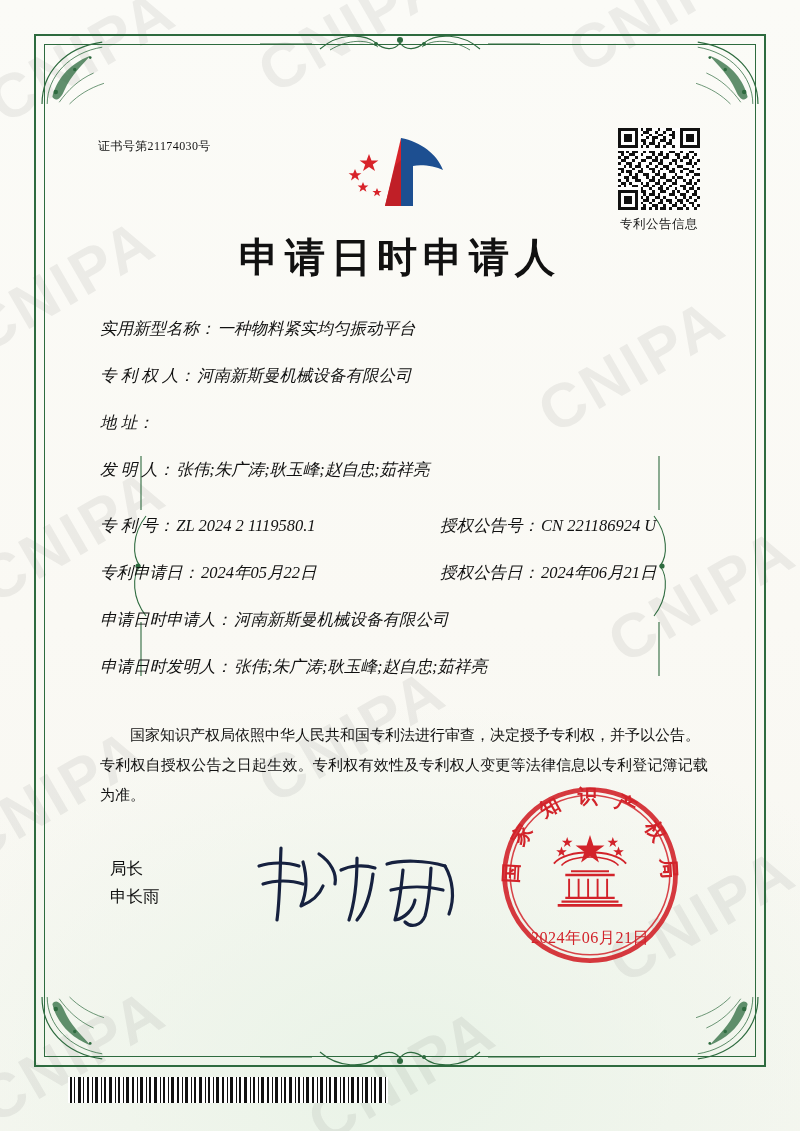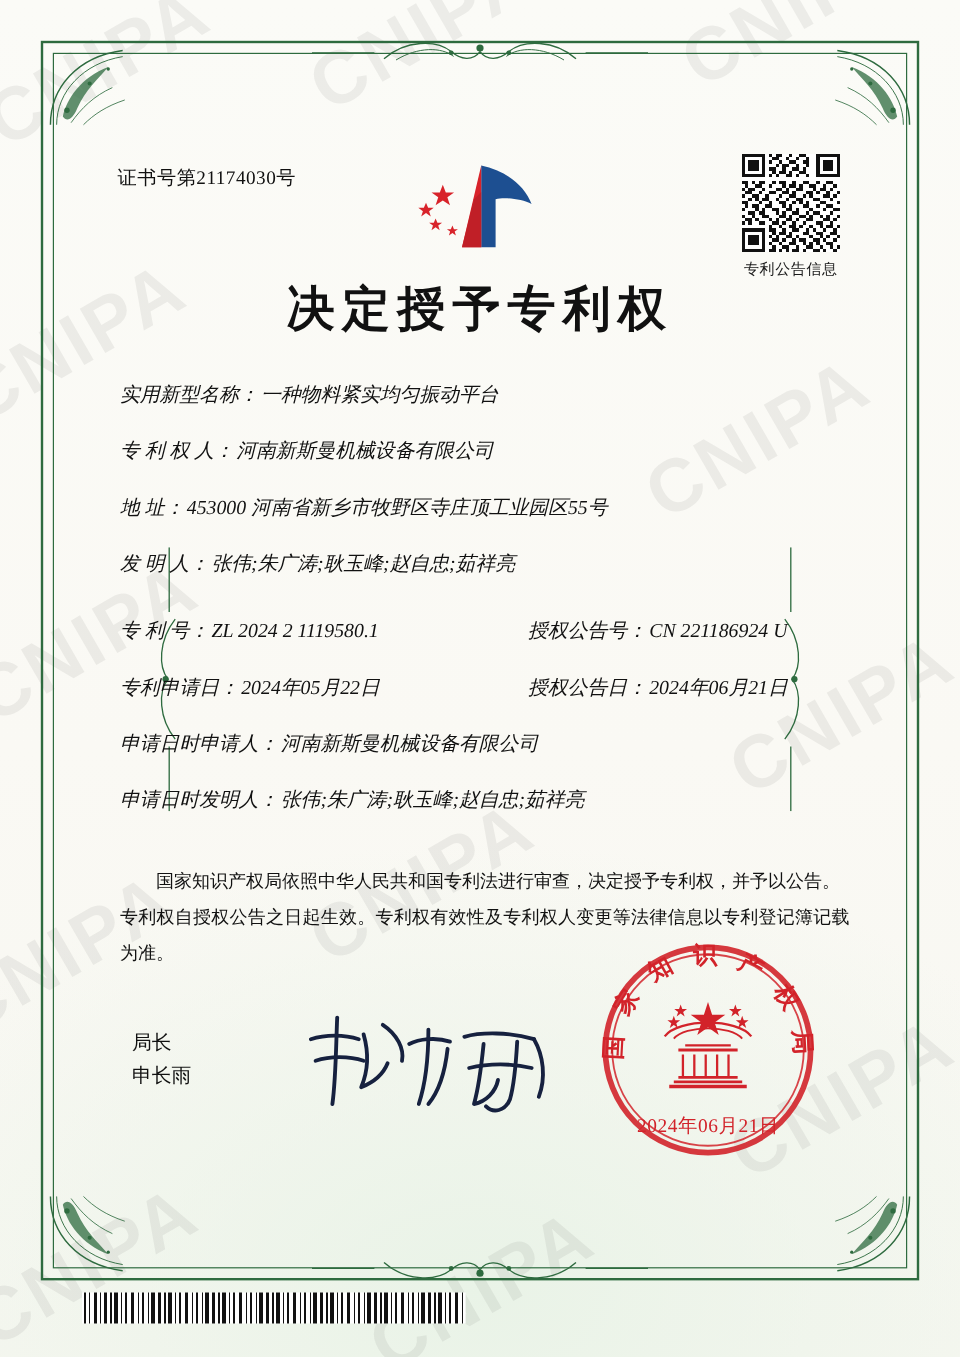--- a/index.html
+++ b/index.html
@@ -71,21 +71,21 @@
   
   .content {
     position: absolute;
     left: 70px; top: 80px; right: 70px; bottom: 90px;
   }
 
   .cert-no {
     position: absolute;
     left: 28px;
     top: 58px;
-    font-size: 16px;
+    font-size: 12px;
     color: #111;
     letter-spacing: 0.4px;
   }
 
   .logo {
     position: absolute;
     left: 50%;
     transform: translateX(-50%);
     top: 40px;
     width: 150px;
@@ -552,37 +552,36 @@
             <rect x="15" y="28" width="2" height="1"></rect>
           <rect x="18" y="28" width="1" height="1"></rect>
             <rect x="21" y="28" width="2" height="1"></rect>
             <rect x="24" y="28" width="1" height="1"></rect>
             <rect x="27" y="28" width="1" height="1"></rect>
         </g>
       </svg>
       <div class="qr-label">专利公告信息</div>
     </div>
 
-    <div class="title">决定授予专利权</div>
+    <div class="title">申请日时申请人</div>
 
     <div class="fields">
 
       <div class="row">
         <span class="lbl">实用新型名称：</span>
         <span class="val">一种物料紧实均匀振动平台</span>
       </div>
 
       <div class="row" style="margin-top:18px;">
         <span class="lbl">专 利 权 人：</span>
         <span class="val">河南新斯曼机械设备有限公司</span>
       </div>
 
       <div class="row">
         <span class="lbl">地        址：</span>
-        <span class="val">453000 河南省新乡市牧野区寺庄顶工业园区55号</span>
       </div>
 
       <div class="row">
         <span class="lbl">发  明  人：</span>
         <span class="val">张伟;朱广涛;耿玉峰;赵自忠;茹祥亮</span>
       </div>
 
       <div class="row two-col" style="margin-top:34px;">
         <span class="col c1">
           <span class="lbl">专  利  号：</span>

